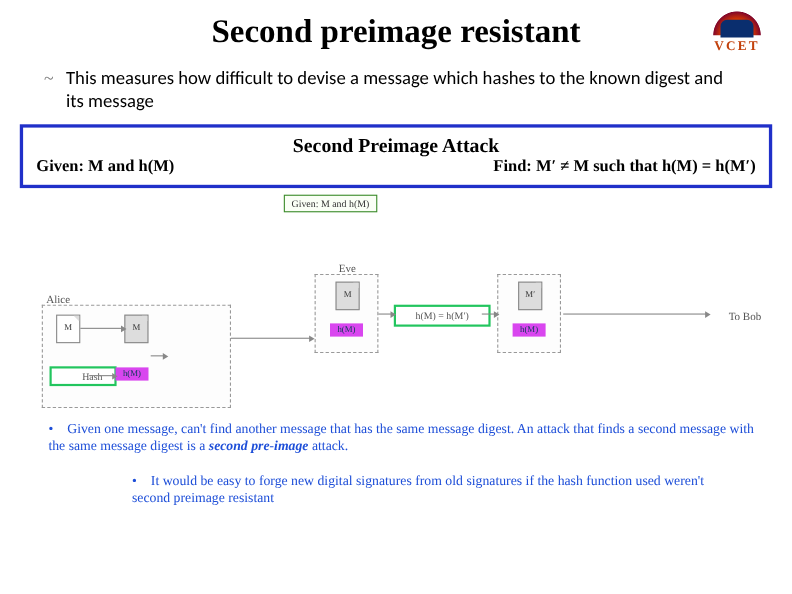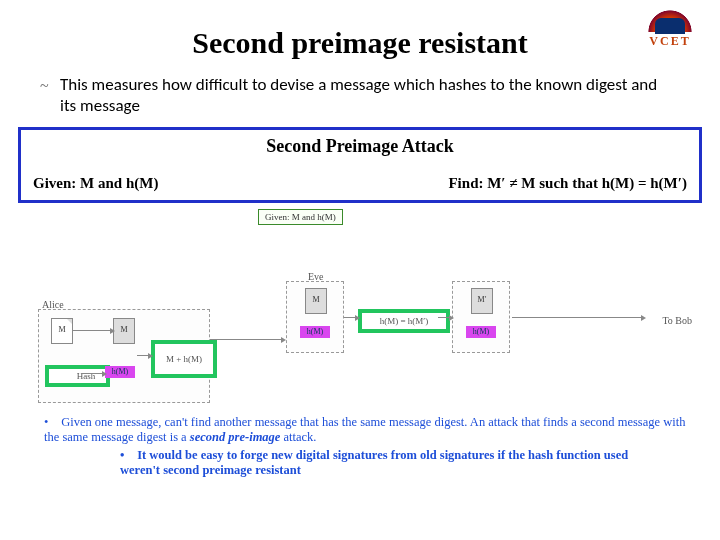--- a/index.html
+++ b/index.html
@@ -44,21 +44,21 @@
     color: #c2410c;
     letter-spacing: 2px;
     margin-top: 2px;
     font-family: "Times New Roman", serif;
   }
   .title {
     font-family: "Times New Roman", Times, serif;
     font-size: 30px;
     font-weight: bold;
     text-align: center;
-    padding-top: 26px;
+    padding-top: 12px;
     color: #000;
   }
   .intro {
     margin: 14px 44px 10px 40px;
     font-size: 17px;
     color: #000;
     position: relative;
     padding-left: 20px;
     line-height: 1.25;
   }
@@ -73,21 +73,21 @@
   .bluebox {
     margin: 4px 18px 6px 18px;
     border: 3px solid #2030c9;
     padding: 6px 12px 8px 12px;
   }
   .blue-title {
     font-family: "Times New Roman", serif;
     font-weight: bold;
     font-size: 18px;
     text-align: center;
-    margin-bottom: 18px;
+    margin-bottom: 0;
   }
   .blue-row {
     display: flex;
     justify-content: space-between;
     font-family: "Times New Roman", serif;
     font-weight: bold;
     font-size: 15px;
   }
   .diagram {
     margin: 2px 28px 6px 38px;
@@ -128,21 +128,21 @@
     position: absolute;
     top: 106px;
     right: 0;
   }
   .dashbox {
     border: 1px dashed #999;
     position: absolute;
     background: #fdfdfd;
   }
   .solidbox {
-    border: 4px solid #22c55e;
+    border: 2px solid #22c55e;
     position: absolute;
     background: #fff;
     font-size: 9px;
     text-align: center;
     display: flex;
     align-items: center;
     justify-content: center;
     padding: 0 3px;
   }
   .doc {
@@ -192,22 +192,21 @@
     font-size: 12.5px;
     color: #1d4ed8;
     margin: 6px 28px 0 44px;
     line-height: 1.25;
   }
   .bottom-note .dot {
     display: inline-block;
     width: 14px;
   }
   .bottom-sub {
-    margin: 2px 60px 0 120px;
-    font-weight: bold;
+    margin: 16px 60px 0 120px;
   }
   em.special { font-style: italic; font-weight: bold; }
 </style>
 </head>
 <body>
 
 <div class="logo">
   <div class="logo-top">
     <div class="logo-people"></div>
   </div>
@@ -245,23 +244,20 @@
     <div class="doc" style="position:absolute; top:8px; left:12px;"><span>M</span></div>
 
     <div class="doc gray" style="position:absolute; top:8px; left:74px;"><span>M</span></div>
 
     <div class="solidbox" style="top:55px; left:6px; width:34px; height:14px;padding-left:20px;">
         <span>Hash</span>
       </div>
 
     <div class="bluedoc" style="position:absolute; top:56px; left:66px;">h(M)</div>
 
-    <div class="solidbox" style="top:30px; left:112px; width:52px; height:30px;">
-        <span>M + h(M)</span>
-      </div>
 
     <div class="arrow-r" style="top:20px; left:34px; width:38px;"></div>
     <div class="arrow-r" style="top:63px; left:42px; width:22px;"></div>
     <div class="arrow-r" style="top:45px; left:98px; width:12px;"></div>
   </div>
 
   <div class="dashbox" style="top:72px; left:248px; width:56px; height:70px;">
     <div class="doc gray" style="position:absolute; top:6px; left:18px;"><span>M</span></div>
     <div class="bluedoc" style="position:absolute; top:44px; left:13px;">h(M)</div>
   </div>

